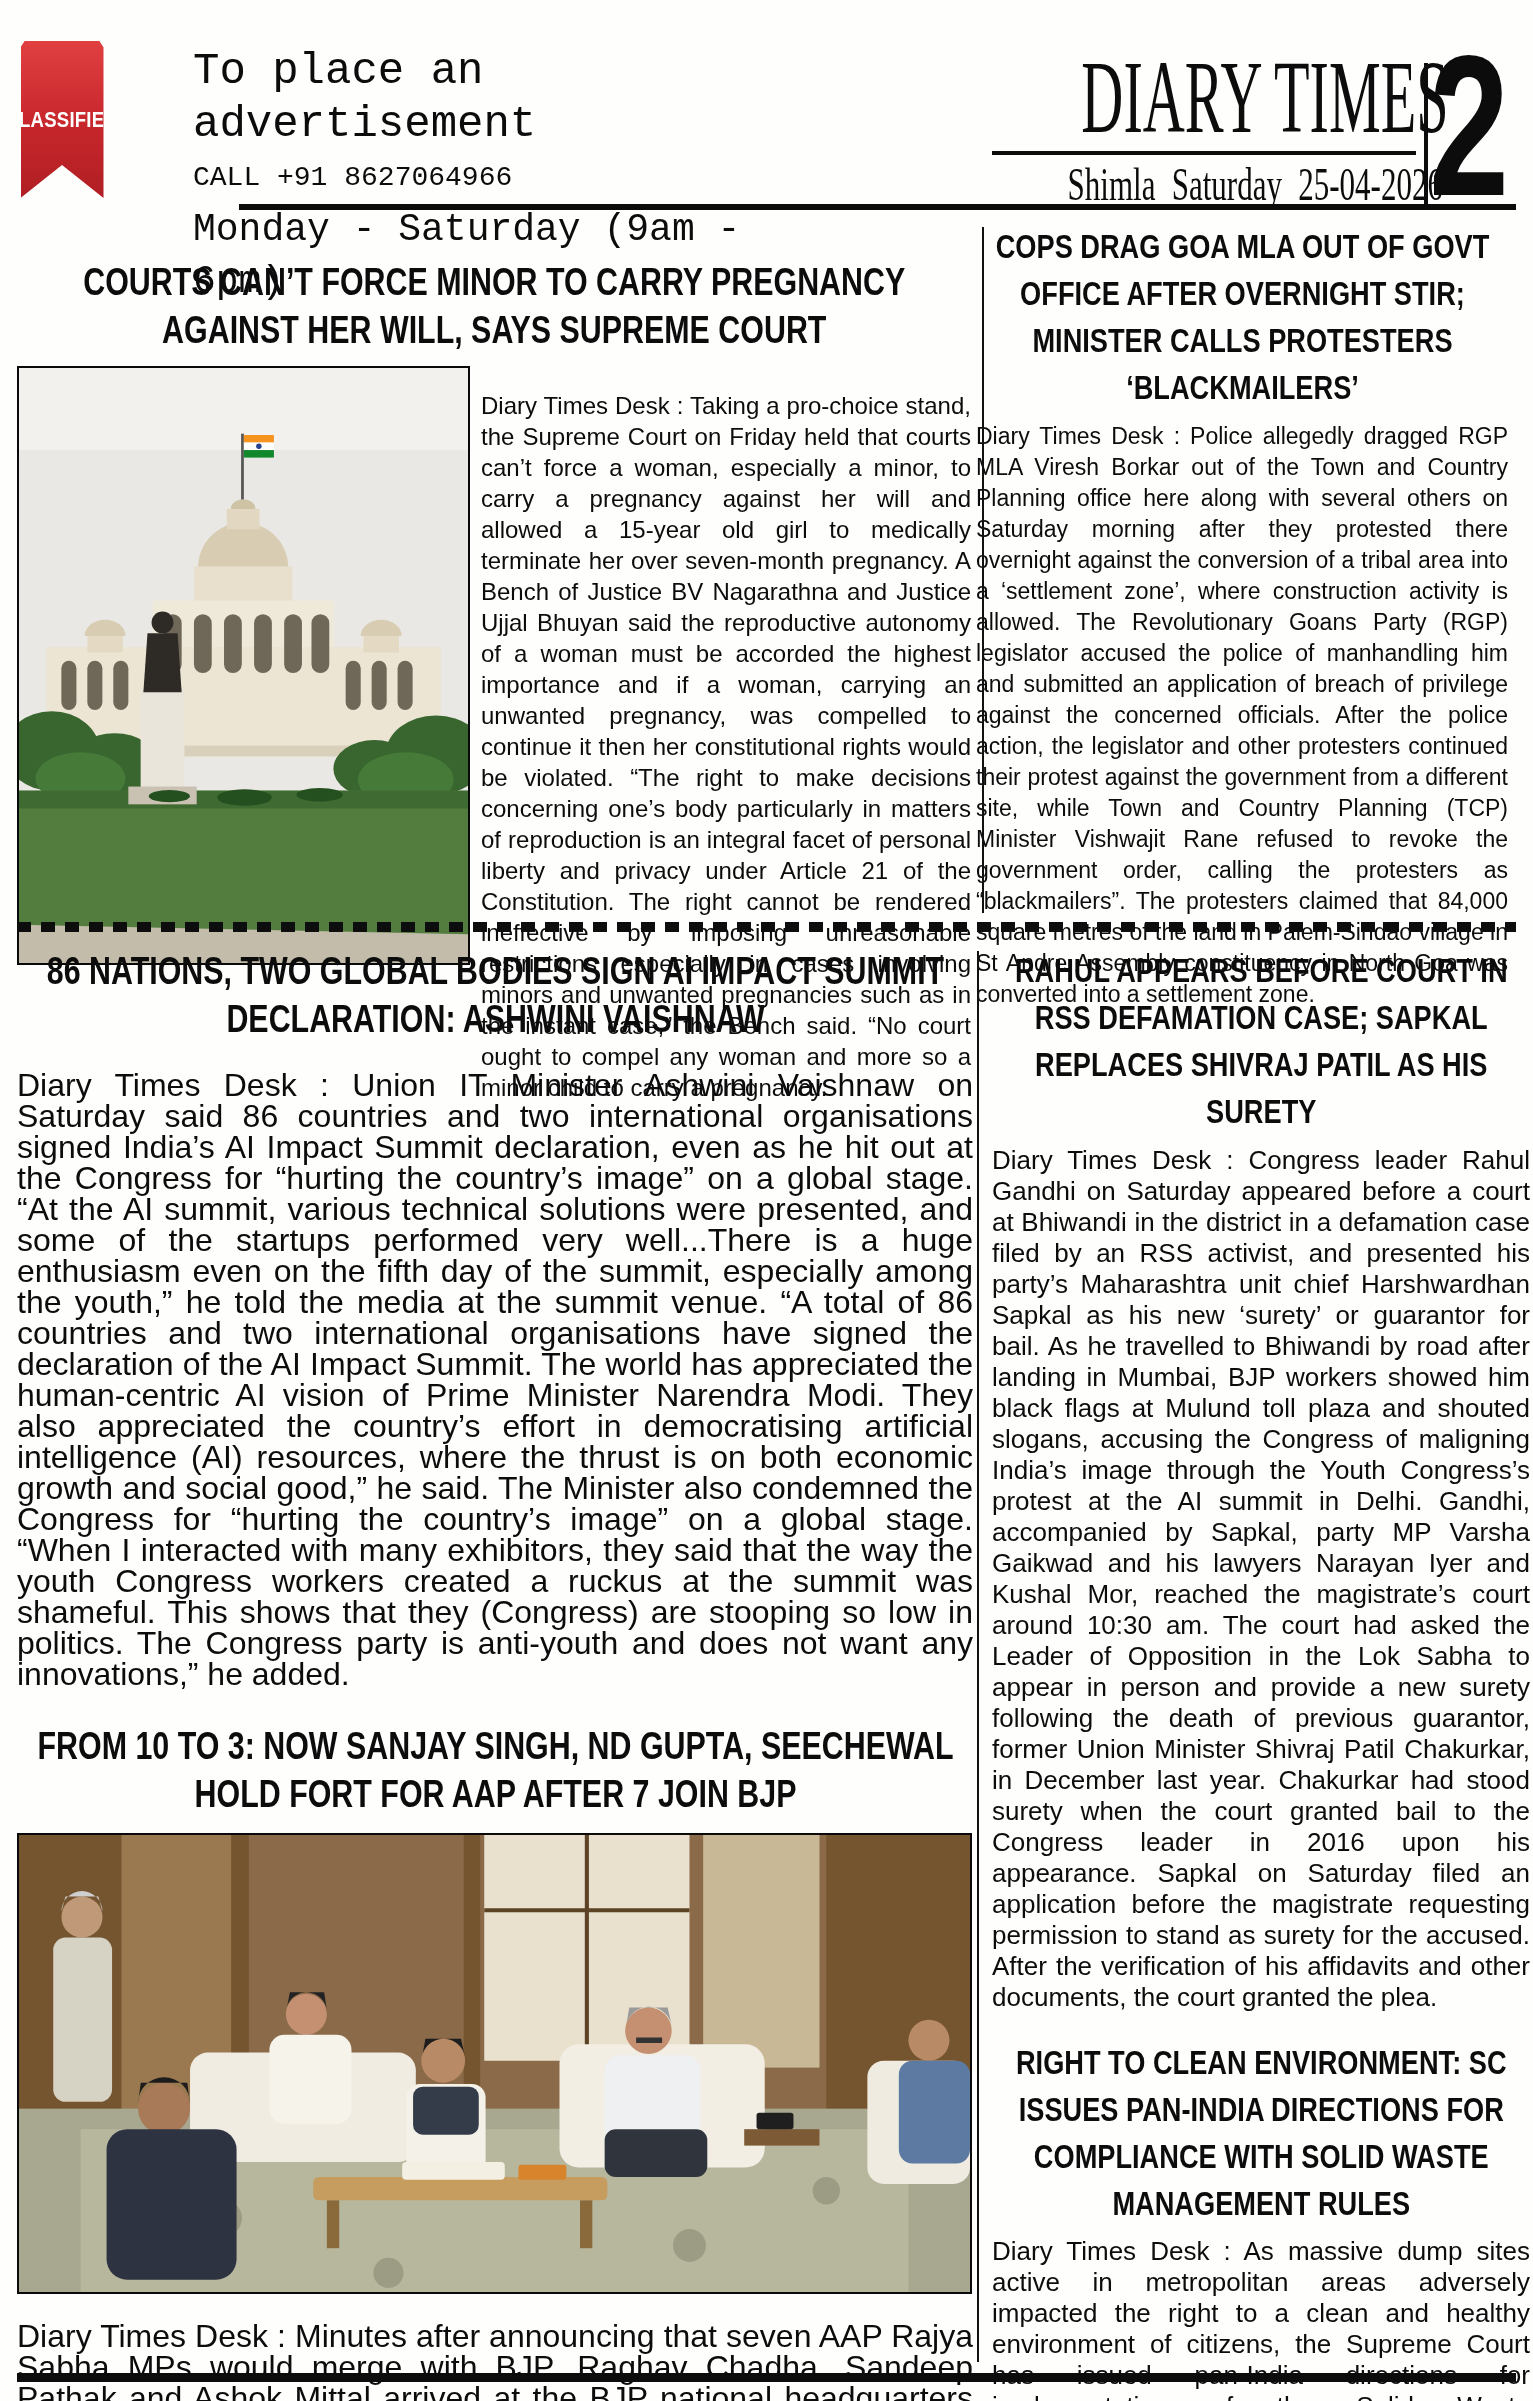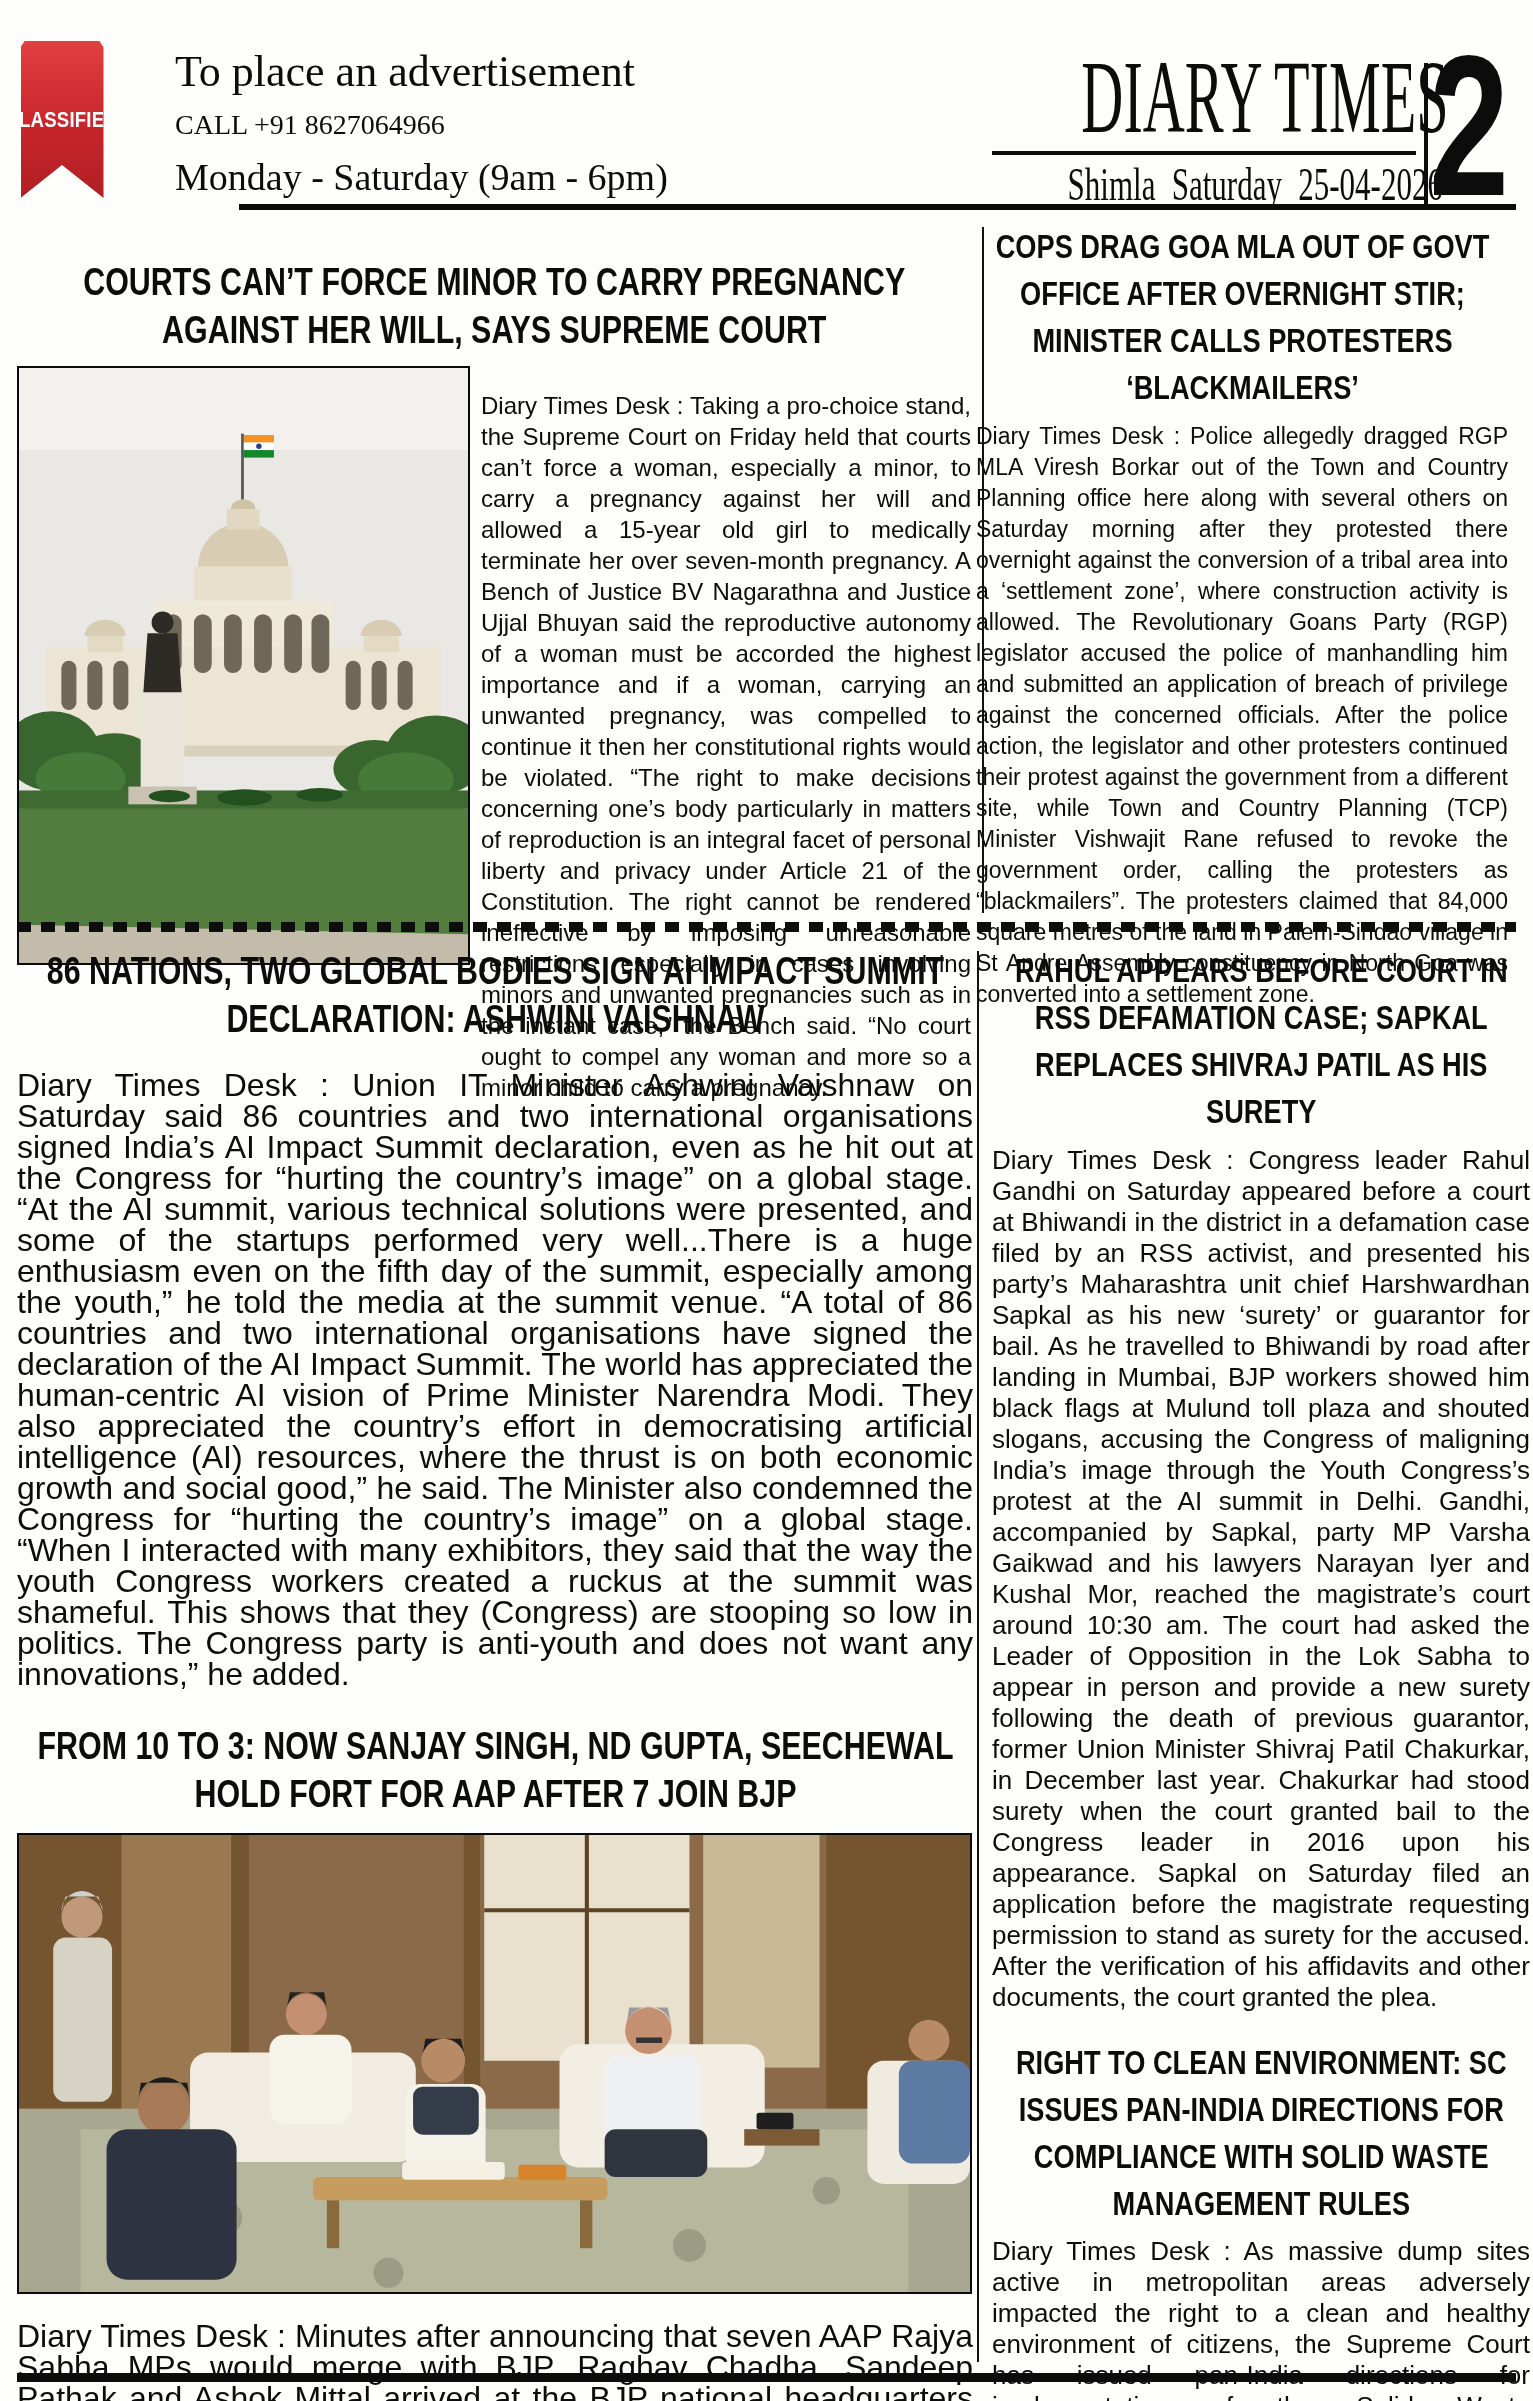--- a/index.html
+++ b/index.html
@@ -6,22 +6,22 @@
   .page{position:relative;width:1533px;height:2401px;background:#fefefd;
         font-family:"Liberation Sans","DejaVu Sans",sans-serif;color:#0c0c0c;overflow:hidden;}
 
   
   .ribbon{position:absolute;left:20.5px;top:41px;width:83px;height:157px;
           background:linear-gradient(180deg,#e04040 0%,#c6262b 55%,#b01f24 100%);
           clip-path:polygon(0% 4%,5% 0%,95% 0%,100% 4%,100% 100%,50% 79%,0% 100%);
           display:flex;align-items:center;justify-content:center;}
   .ribbon span{color:#fff;font-weight:700;font-size:22.6px;letter-spacing:0.3px;
                transform:scaleX(.82);white-space:nowrap;}
-  .adblock{position:absolute;left:175px;top:45px;width:616px;
-           font-family:Liberation Serif, serif;}
+  .adblock{position:absolute;left:193px;top:45px;width:616px;
+           font-family:Liberation Mono, monospace;}
   .adblock .l1{font-size:44px;line-height:53px;}
   .adblock .l2{font-size:28px;line-height:53px;}
   .adblock .l3{font-size:38px;line-height:52px;}
   .masthead{position:absolute;left:985px;top:45px;width:438px;text-align:center;
             font-family:"Liberation Serif","DejaVu Serif",serif;}
   .masthead .title{font-size:104px;line-height:103px;white-space:nowrap;
                    transform:scaleX(.56);transform-origin:50% 50%;font-weight:500;}
   .masthead .rule{height:4.1px;background:#0c0c0c;margin:2.7px 6.8px 4.1px 6.8px;}
   .masthead .dateline{font-size:47px;line-height:51px;white-space:nowrap;
                       transform:scaleX(.66);transform-origin:50% 50%;}

